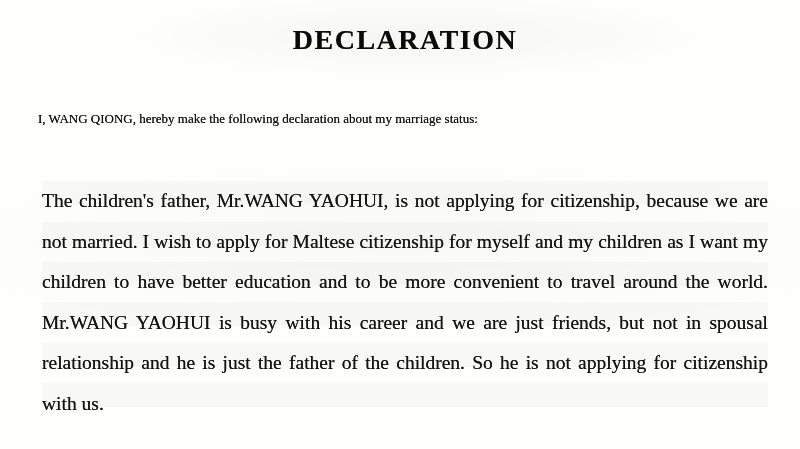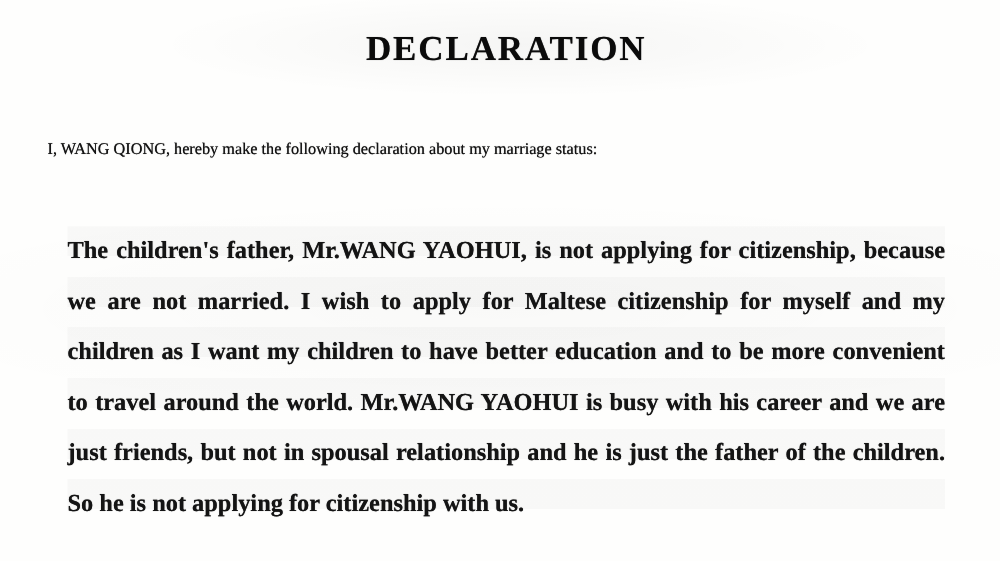--- a/index.html
+++ b/index.html
@@ -37,26 +37,26 @@
   .intro-line {
     margin: 0;
     margin-top: 49px;
     font-size: 13px;
     line-height: 28px;
     font-weight: 400;
     text-shadow: 0 0 0.55px rgba(0,0,0,0.8);
     white-space: nowrap;
   }
   .body-para {
-    margin: 16px;
+    margin: 4px;
     margin-top: 48px;
     font-size: 19.5px;
     line-height: 40.5px;
     text-align: justify;
-    font-weight: 700;
+    font-weight: 400;
     text-shadow: 0 0 0.55px rgba(0,0,0,0.8);
     background: repeating-linear-gradient(
       to bottom,
       rgba(0,0,0,0.022) 0px,
       rgba(0,0,0,0.022) 24px,
       transparent 24px,
       transparent 40.5px
     );
   }
 </style>

